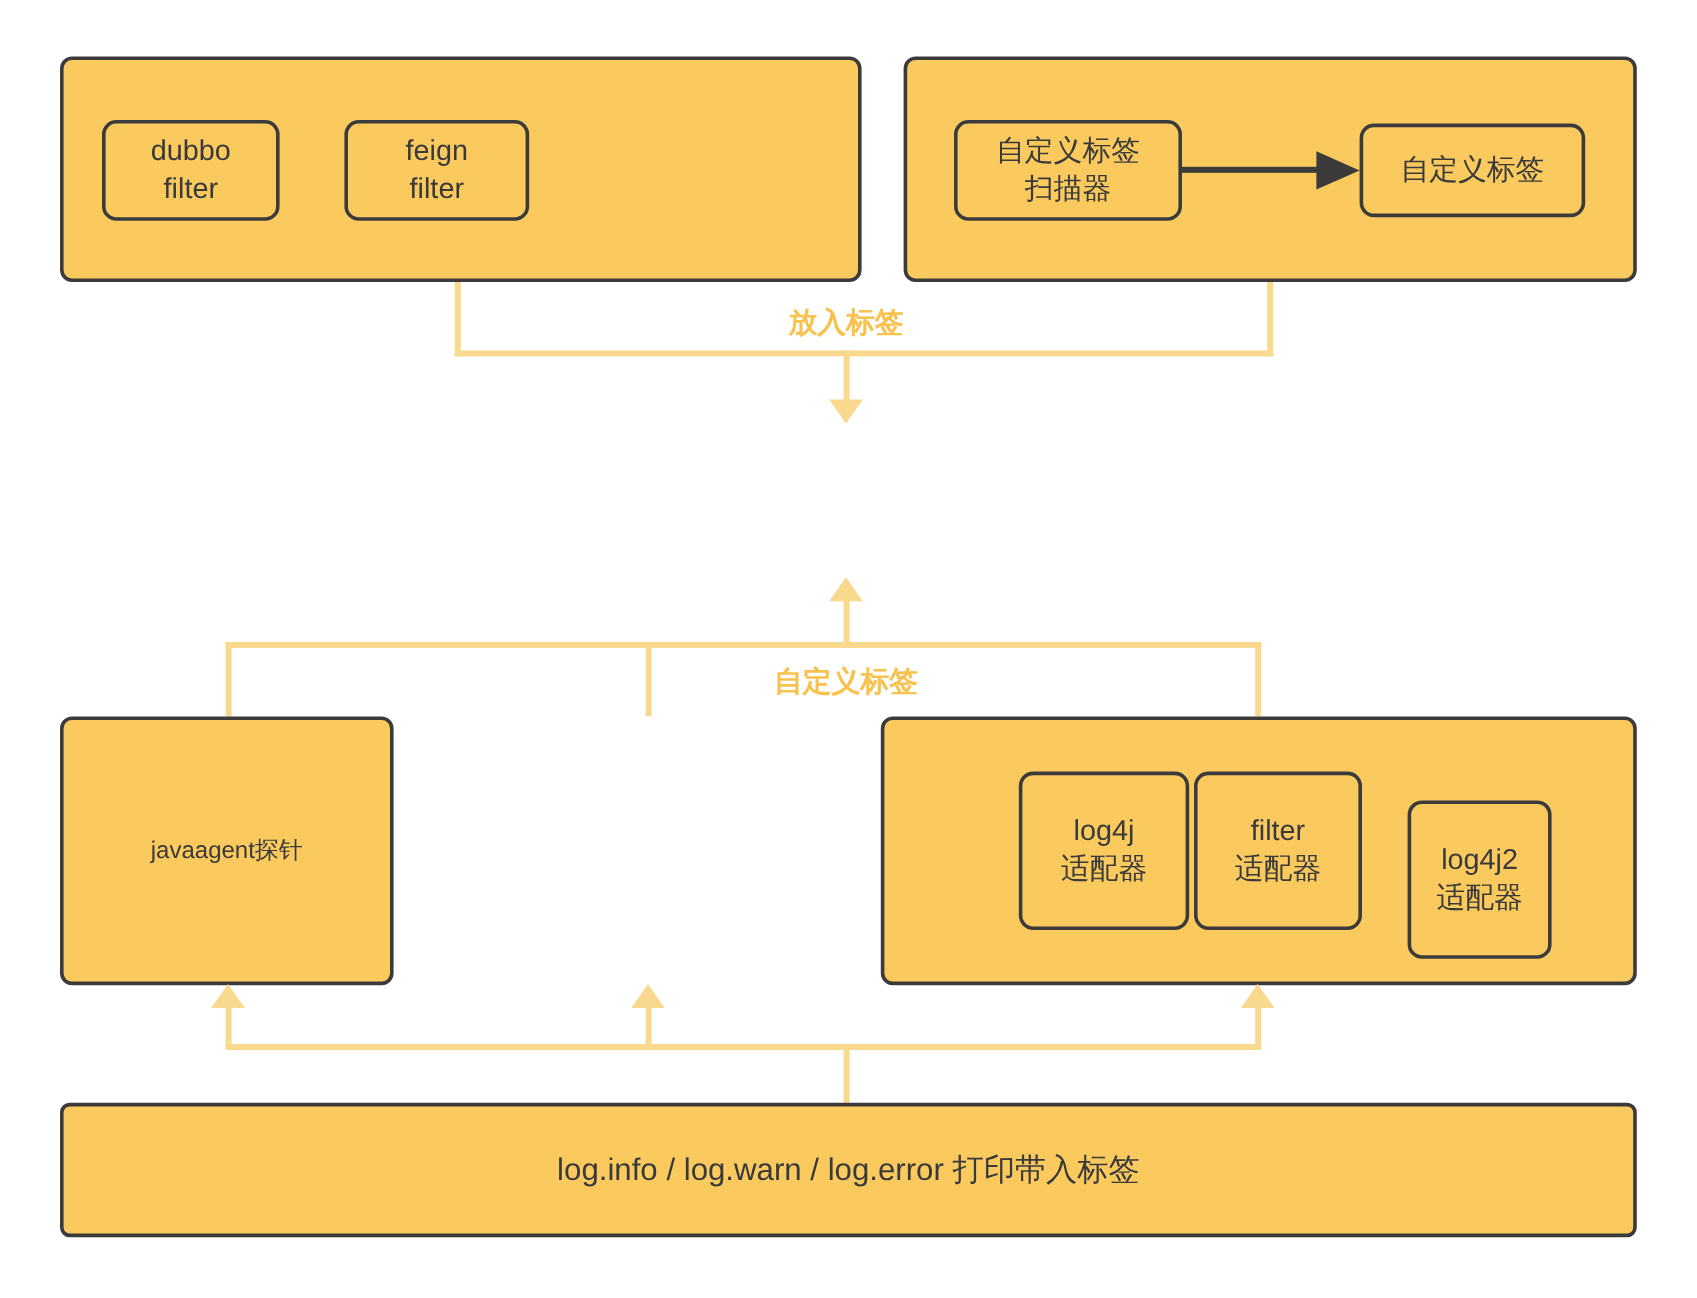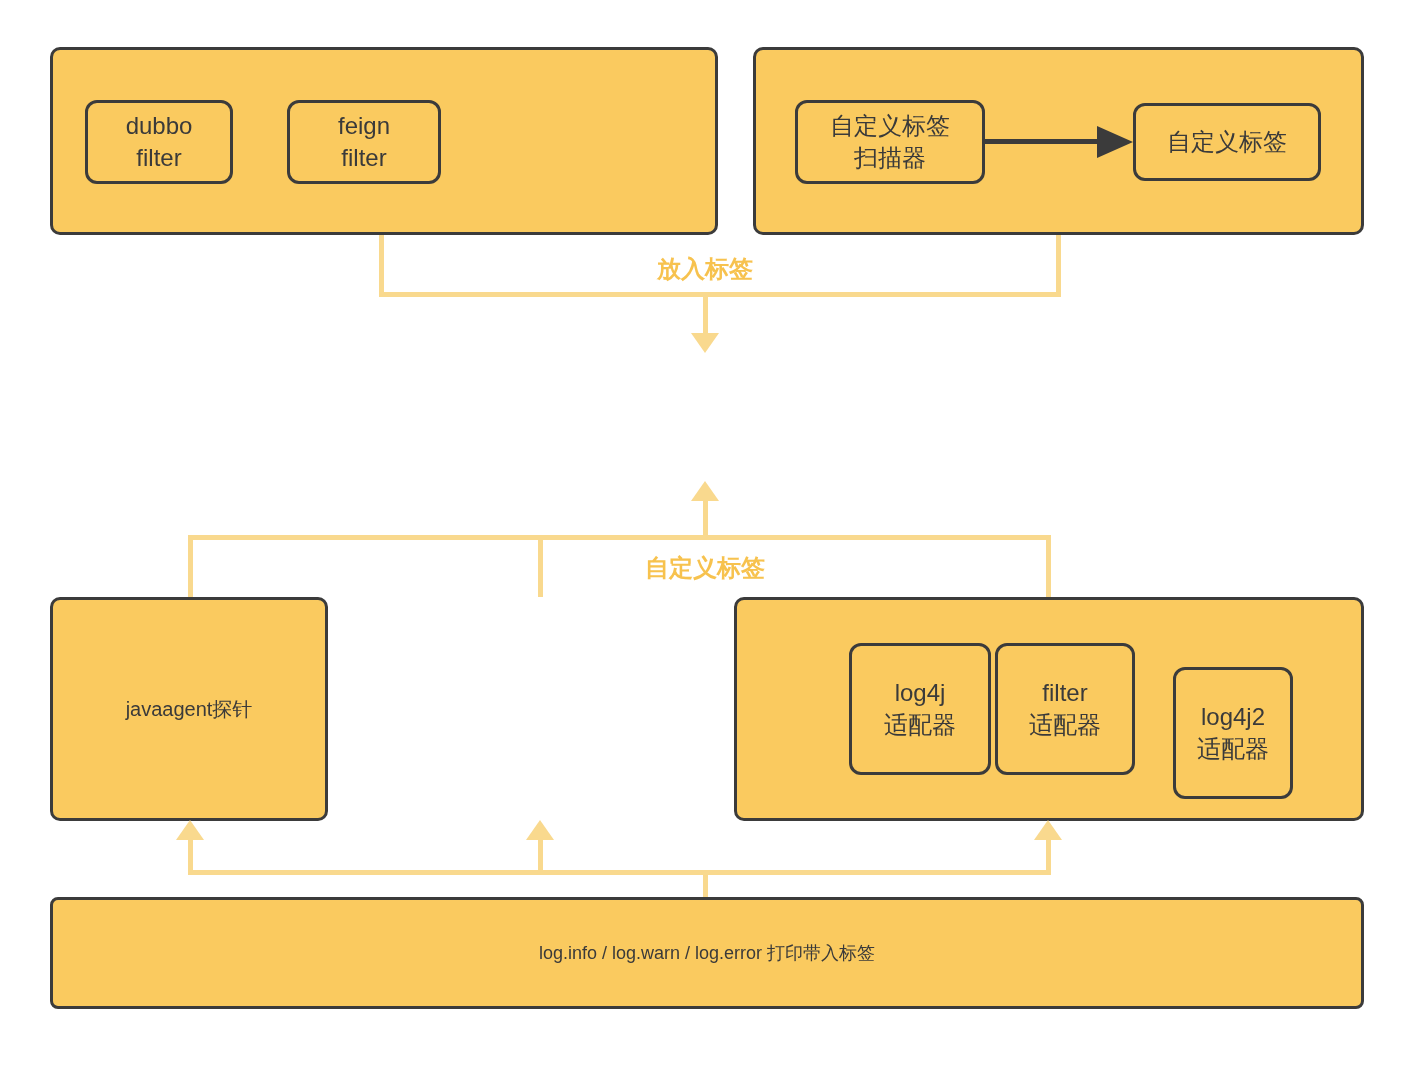--- a/index.html
+++ b/index.html
@@ -129,17 +129,17 @@
 
   <div class="arrow-up" style="left:176px; top:820px;"></div>
   <div class="arrow-up" style="left:526px; top:820px;"></div>
   <div class="arrow-up" style="left:1034px; top:820px;"></div>
   <div class="line" style="left:188px; top:838px; width:5px; height:36px;"></div>
   <div class="line" style="left:538px; top:838px; width:5px; height:36px;"></div>
   <div class="line" style="left:1046px; top:838px; width:5px; height:36px;"></div>
   <div class="line" style="left:188px; top:870px; width:863px; height:5px;"></div>
   <div class="line" style="left:703px; top:870px; width:5px; height:49px;"></div>
 
-  <div class="box bar" style="left:50px; top:897px; width:1314px; height:112px; font-size:18px;">
+  <div class="box bar" style="left:50px; top:919px; width:1314px; height:112px; font-size:26px;">
     <span class="label">log.info / log.warn / log.error 打印带入标签</span>
   </div>
 
 </div>
 
 </body></html>

